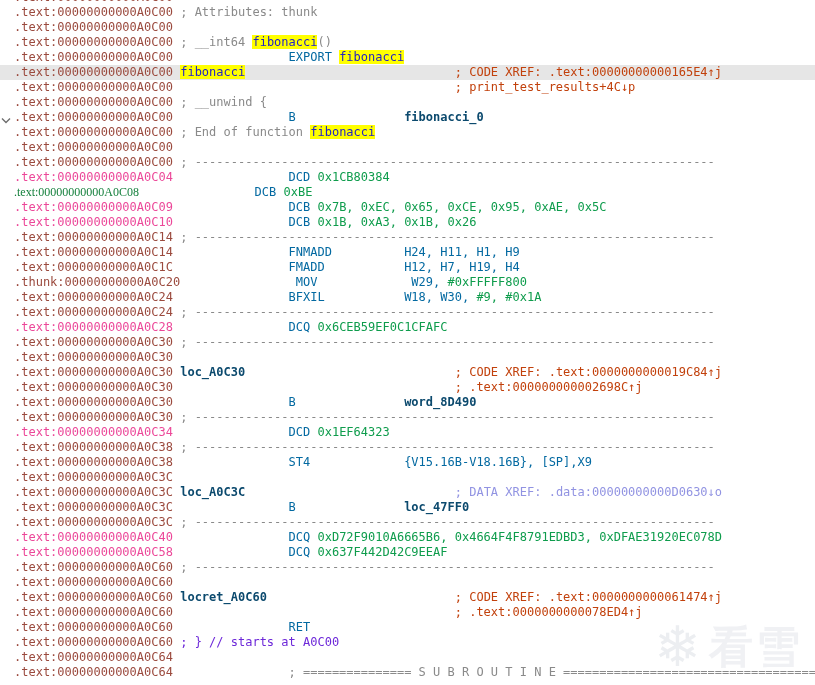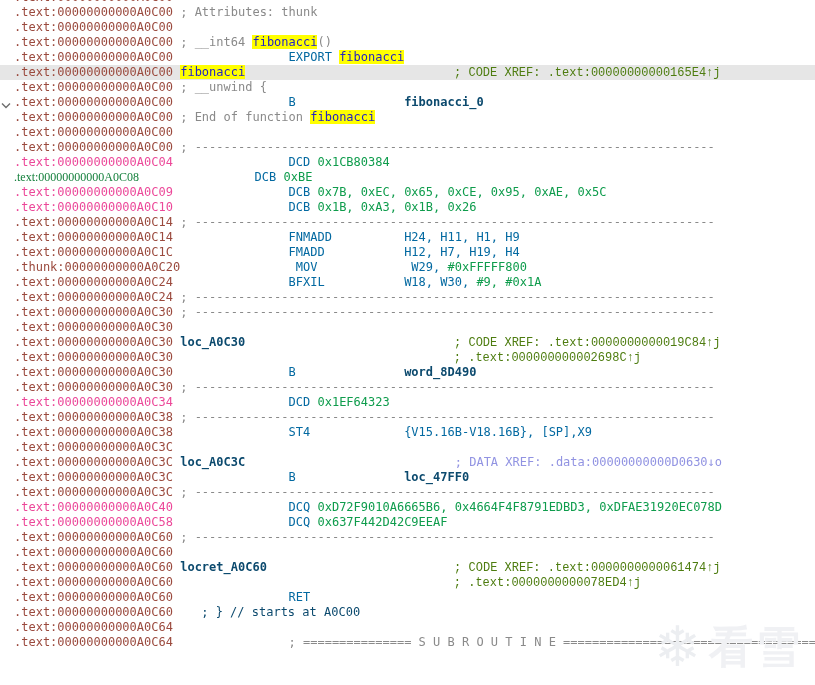--- a/index.html
+++ b/index.html
@@ -22,23 +22,23 @@
   .line.sel{background:#E6E6E6;}
   
   .addr-c{color:#9B4A3E;}
   .addr-d{color:#ec4899;margin-top:17px;}
   .addr-o{color:#15803d;font-family:Liberation Serif, serif;}
   
   .seg-c{color:#0369a1;}        
   .seg-n{color:#0c4a6e;font-weight:bold;}        
   .seg-v{color:#0E9C4C;}        
   .seg-g{color:#8A8A8A;}        
-  .seg-G{color:#4d7c0f;font-family:Liberation Mono, monospace;}        
+  .seg-G{color:#c2410c;}        
   .seg-L{color:#9193E2;}        
-  .seg-B{color:#0c4a6e;margin-left:21px;}        
+  .seg-B{color:#6d28d9;}        
   .seg-y{background:#FFFF00;color:#2222C6;}  
   .seg-r{background:#F92C06;color:#6E1600;}  
   .gutter{
     position:absolute;left:1px;top:4px;width:10px;height:8px;
   }
   .watermark{
     position:absolute;right:12px;bottom:10px;
     display:flex;align-items:center;gap:8px;
     pointer-events:none;
   }
@@ -58,37 +58,39 @@
 <body>
 
 <div class="screen">
   <div class="listing">
       <div class="line first"><span class="addr-c">.text:00000000000A0C00</span></div>
       <div class="line"><span class="addr-c">.text:00000000000A0C00</span><span class="seg-g"> ; Attributes: thunk</span></div>
       <div class="line"><span class="addr-c">.text:00000000000A0C00</span></div>
       <div class="line"><span class="addr-c">.text:00000000000A0C00</span><span class="seg-g"> ; __int64 </span><span class="seg-y">fibonacci</span><span class="seg-g">()</span></div>
       <div class="line"><span class="addr-c">.text:00000000000A0C00</span><span class="seg-c">                EXPORT </span><span class="seg-y">fibonacci</span></div>
       <div class="line sel"><span class="addr-c">.text:00000000000A0C00</span><span class="seg-g"> </span><span class="seg-y">fibonacci</span><span class="seg-G">                             ; CODE XREF: .text:00000000000165E4↑j</span></div>
+      <div class="line"><span class="addr-c">.text:00000000000A0C00</span><span class="seg-G">                                       ; print_test_results+4C↓p</span></div>
       <div class="line"><span class="addr-c">.text:00000000000A0C00</span><span class="seg-g"> ; __unwind {</span></div>
       <div class="line"><span class="gutter"><svg width="10" height="8" viewBox="0 0 10 8">
             <polyline points="1,1.5 5,5.5 9,1.5" fill="none" stroke="#6e6e6e" stroke-width="1.4"></polyline>
           </svg></span><span class="addr-c">.text:00000000000A0C00</span><span class="seg-c">                B               </span><span class="seg-n">fibonacci_0</span></div>
       <div class="line"><span class="addr-c">.text:00000000000A0C00</span><span class="seg-g"> ; End of function </span><span class="seg-y">fibonacci</span></div>
       <div class="line"><span class="addr-c">.text:00000000000A0C00</span></div>
       <div class="line"><span class="addr-c">.text:00000000000A0C00</span><span class="seg-g"> ; ------------------------------------------------------------------------</span></div>
       <div class="line"><span class="addr-d">.text:00000000000A0C04</span><span class="seg-c">                DCD </span><span class="seg-v">0x1CB80384</span></div>
       <div class="line"><span class="addr-o">.text:00000000000A0C08</span><span class="seg-c">                DCB </span><span class="seg-v">0xBE</span></div>
       <div class="line"><span class="addr-d">.text:00000000000A0C09</span><span class="seg-c">                DCB </span><span class="seg-v">0x7B, 0xEC, 0x65, 0xCE, 0x95, 0xAE, 0x5C</span></div>
       <div class="line"><span class="addr-d">.text:00000000000A0C10</span><span class="seg-c">                DCB </span><span class="seg-v">0x1B, 0xA3, 0x1B, 0x26</span></div>
       <div class="line"><span class="addr-c">.text:00000000000A0C14</span><span class="seg-g"> ; ------------------------------------------------------------------------</span></div>
       <div class="line"><span class="addr-c">.text:00000000000A0C14</span><span class="seg-c">                FNMADD          H24, H11, H1, H9</span></div>
       <div class="line"><span class="addr-c">.text:00000000000A0C1C</span><span class="seg-c">                FMADD           H12, H7, H19, H4</span></div>
       <div class="line"><span class="addr-c">.thunk:00000000000A0C20</span><span class="seg-c">                MOV             W29, </span><span class="seg-v">#0xFFFFF800</span></div>
       <div class="line"><span class="addr-c">.text:00000000000A0C24</span><span class="seg-c">                BFXIL           W18, W30, </span><span class="seg-v">#9, #0x1A</span></div>
       <div class="line"><span class="addr-c">.text:00000000000A0C24</span><span class="seg-g"> ; ------------------------------------------------------------------------</span></div>
+      <div class="line"><span class="addr-d">.text:00000000000A0C28</span><span class="seg-c">                DCQ </span><span class="seg-v">0x6CEB59EF0C1CFAFC</span></div>
       <div class="line"><span class="addr-c">.text:00000000000A0C30</span><span class="seg-g"> ; ------------------------------------------------------------------------</span></div>
       <div class="line"><span class="addr-c">.text:00000000000A0C30</span></div>
       <div class="line"><span class="addr-c">.text:00000000000A0C30</span><span class="seg-g"> </span><span class="seg-n">loc_A0C30</span><span class="seg-G">                             ; CODE XREF: .text:0000000000019C84↑j</span></div>
       <div class="line"><span class="addr-c">.text:00000000000A0C30</span><span class="seg-G">                                       ; .text:000000000002698C↑j</span></div>
       <div class="line"><span class="addr-c">.text:00000000000A0C30</span><span class="seg-c">                B               </span><span class="seg-n">word_8D490</span></div>
       <div class="line"><span class="addr-c">.text:00000000000A0C30</span><span class="seg-g"> ; ------------------------------------------------------------------------</span></div>
       <div class="line"><span class="addr-d">.text:00000000000A0C34</span><span class="seg-c">                DCD </span><span class="seg-v">0x1EF64323</span></div>
       <div class="line"><span class="addr-c">.text:00000000000A0C38</span><span class="seg-g"> ; ------------------------------------------------------------------------</span></div>
       <div class="line"><span class="addr-c">.text:00000000000A0C38</span><span class="seg-c">                ST4             {V15.16B-V18.16B}, [SP],X9</span></div>
       <div class="line"><span class="addr-c">.text:00000000000A0C3C</span></div>

